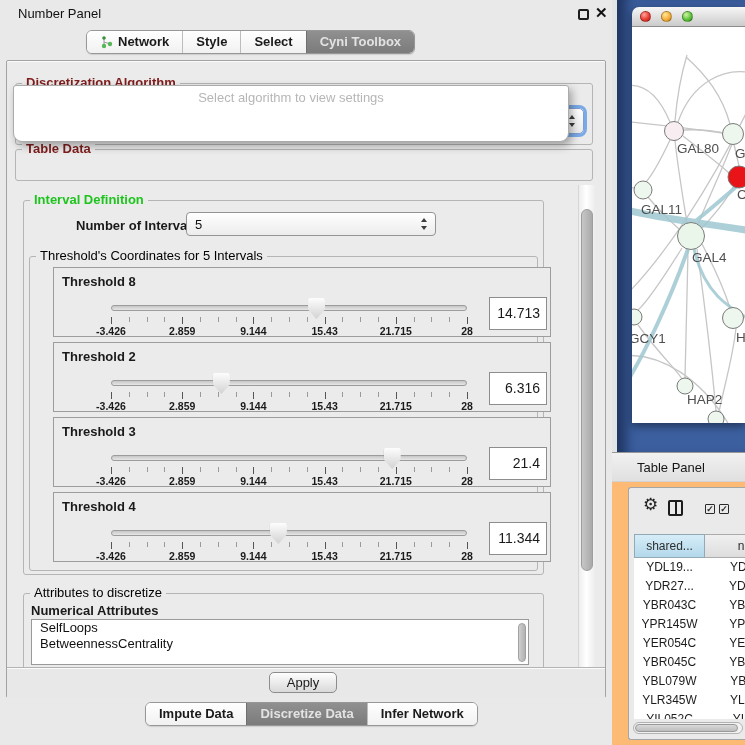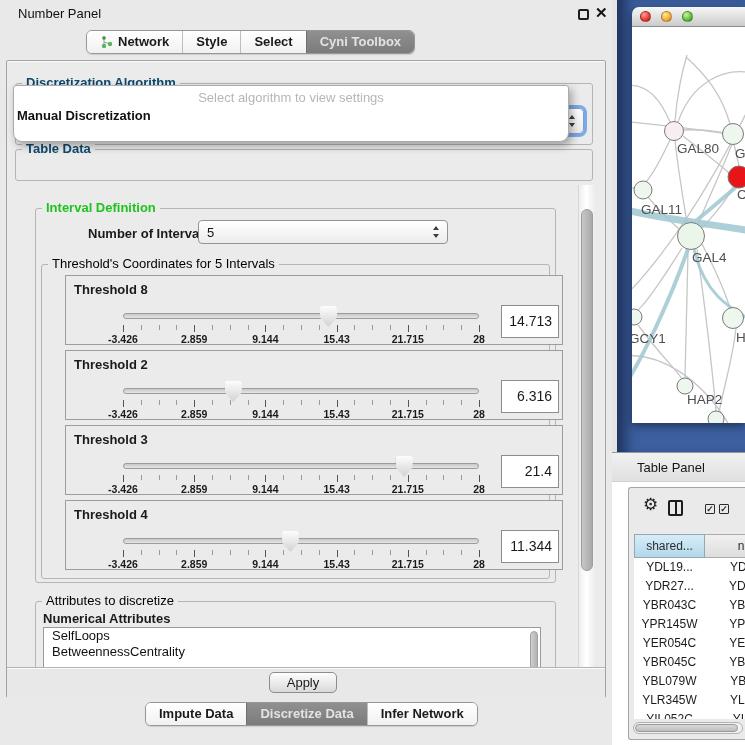--- a/index.html
+++ b/index.html
@@ -24,21 +24,21 @@
   .seg.sel { background:linear-gradient(#909090,#7b7b7b); color:#e3e3e3; border-left-color:#6f6f6f; }
   #top-tabs { left:86px; top:30px; }
   #bottom-tabs { left:145px; top:702px; }
 
   #cp-content { left:6px; top:60px; width:600px; height:638px; background:#ebebeb;
                 border:1px solid #a3a3a3; border-radius:2px; box-shadow:inset 0 1px 0 #fafafa; }
 
   .groupbox { position:absolute; border:1px solid #b5b5b5; border-radius:3px; }
   .grouptitle { position:absolute; top:-9px; left:6px; background:#ebebeb; padding:0 4px;
                 font-size:13px; line-height:15px; white-space:nowrap; }
-  .gt-black { color:#0c4a6e; font-weight:bold; }
+  .gt-black { color:#7f1d1d; font-weight:bold; }
   .gt-green { color:#1ec41e; font-weight:600; }
   .gt-blue  { color:#000000; }
 
   #grp-algo { left:8px; top:22px; width:578px; height:62px; }
   #algo-combo { left:19px; top:47px; width:558px; height:26px; background:linear-gradient(#ffffff,#eaeaea);
                 border:1px solid #7f9fd0; border-radius:5px; box-shadow:0 0 0 3px rgba(92,152,230,.8); z-index:1; }
 
   #algo-popup { left:6px; top:24px; width:556px; height:57px; z-index:5; background:#fff;
                 border:1px solid #ababab; border-radius:3px 3px 9px 9px;
                 box-shadow:3px 4px 9px rgba(0,0,0,.32); overflow:hidden; }
@@ -49,21 +49,21 @@
   #grp-tabledata { left:8px; top:88px; width:578px; height:32px; }
   .combo { position:absolute; background:linear-gradient(#ffffff,#ececec); border:1px solid #949494;
            border-radius:4px; font-size:13px; color:#111; }
   .combo .cv { position:absolute; left:8px; top:0; bottom:0; display:flex; align-items:center; }
   .spin { position:absolute; right:7px; top:50%; width:7px; height:12px; transform:translateY(-50%); }
   .spin:before, .spin:after { content:""; position:absolute; left:0; border-left:3.5px solid transparent; border-right:3.5px solid transparent; }
   .spin:before { top:0; border-bottom:4px solid #3c3c3c; }
   .spin:after { bottom:0; border-top:4px solid #3c3c3c; }
   #td-combo { left:19px; top:92px; width:558px; height:21px; }
 
-  #scrollview { left:16px; top:124px; width:584px; height:482px; overflow:hidden;margin-top:8px; }
+  #scrollview { left:4px; top:124px; width:584px; height:482px; overflow:hidden; }
   #grp-interval { left:12px; top:15px; width:521px; height:375px; }
   #noi-label { left:65px; top:33px; font-weight:bold; }
   #noi-combo { left:175px; top:27px; width:250px; height:24px; }
   #grp-thresholds { left:18px; top:71px; width:509px; height:315px; }
 
   .t-panel { position:absolute; left:23px; width:498px; height:70px; border:1px solid #9d9d9d; background:#ebebeb; }
   .t-label { position:absolute; left:8px; top:6px; font-weight:bold; font-size:13px; }
   .t-track { position:absolute; left:57px; top:37px; width:356px; height:6px;
              background:linear-gradient(#c7c7c7,#e6e6e6); border:1px solid #9c9c9c; border-radius:3px; }
   .t-handle { position:absolute; top:30px; width:17px; height:21px;
@@ -101,21 +101,21 @@
                 box-shadow:0 3px 9px rgba(0,0,0,.45); }
   #mac-titlebar { position:relative; height:20px; background:linear-gradient(#f7f7f7,#cbcbcb); border-bottom:1px solid #8d8d8d; }
   .light { position:absolute; top:4px; width:11px; height:11px; border-radius:50%; border:1px solid rgba(0,0,0,.25); }
   #light-red { left:8px;  background:radial-gradient(circle at 35% 30%, #ffa49c, #ea4034 55%, #b01e13); }
   #light-yellow { left:29px; background:radial-gradient(circle at 35% 30%, #ffe79a, #f4b13e 55%, #c07f12); }
   #light-green { left:50px; background:radial-gradient(circle at 35% 30%, #d2f3a6, #62c53e 55%, #2e8f1f); }
   #net-canvas { position:relative; width:113px; height:396px; background:#fff; }
   #net-canvas svg { position:absolute; left:0; top:0; }
   .nlabel { font-family:"Liberation Sans",sans-serif; font-size:13.5px; fill:#4f4f4f; }
 
-  #table-panel-region { left:612px; top:452px; width:133px; height:293px; background:#ffffff; }
+  #table-panel-region { left:612px; top:452px; width:133px; height:293px; background:#fdba74; }
   #tp-header { position:absolute; left:0; top:0; width:133px; height:30px;
                background:linear-gradient(#f1f1f1,#e0e0e0); border-top:1px solid #979797; border-bottom:1px solid #d2d2d2; }
   #tp-title { position:absolute; left:25px; top:0; line-height:29px; font-size:13px; color:#161616; }
   #tp-body { position:absolute; left:16px; top:35px; width:117px; height:253px; background:#eaeaea;
              border:1px solid #a6a6a6; border-right:none; border-radius:3px 0 0 3px; }
   #gear-icon { position:absolute; left:14px; top:8px; font-size:17px; color:#222; line-height:17px; }
   #split-icon { position:absolute; left:39px; top:12px; width:15px; height:16px; border:2px solid #1c1c1c; border-radius:2px; }
   #split-icon:before { content:""; position:absolute; left:4.5px; top:0; width:2px; height:12px; background:#1c1c1c; }
   .cb-icon { position:absolute; top:16px; width:10px; height:10px; border:1.6px solid #2a2a2a; border-radius:1px;
              font-size:9px; line-height:8px; text-align:center; color:#2a2a2a; font-weight:bold; }
@@ -170,21 +170,20 @@
     <div class="groupbox" id="grp-algo">
       <div class="grouptitle gt-black">Discretization Algorithm</div>
     </div>
     <div class="abs" id="algo-combo">
       <span class="spin"></span>
     </div>
 
     <div class="abs" id="algo-popup">
       <div id="popup-head">Select algorithm to view settings</div>
       <div id="popup-items">
-          <div class="popup-item b">Manual Discretization</div>
         </div>
     </div>
 
     <div class="groupbox" id="grp-tabledata">
       <div class="grouptitle gt-black">Table Data</div>
     </div>
 
     <div class="abs" id="scrollview">
       <div class="groupbox" id="grp-interval">
         <div class="grouptitle gt-green">Interval Definition</div>

